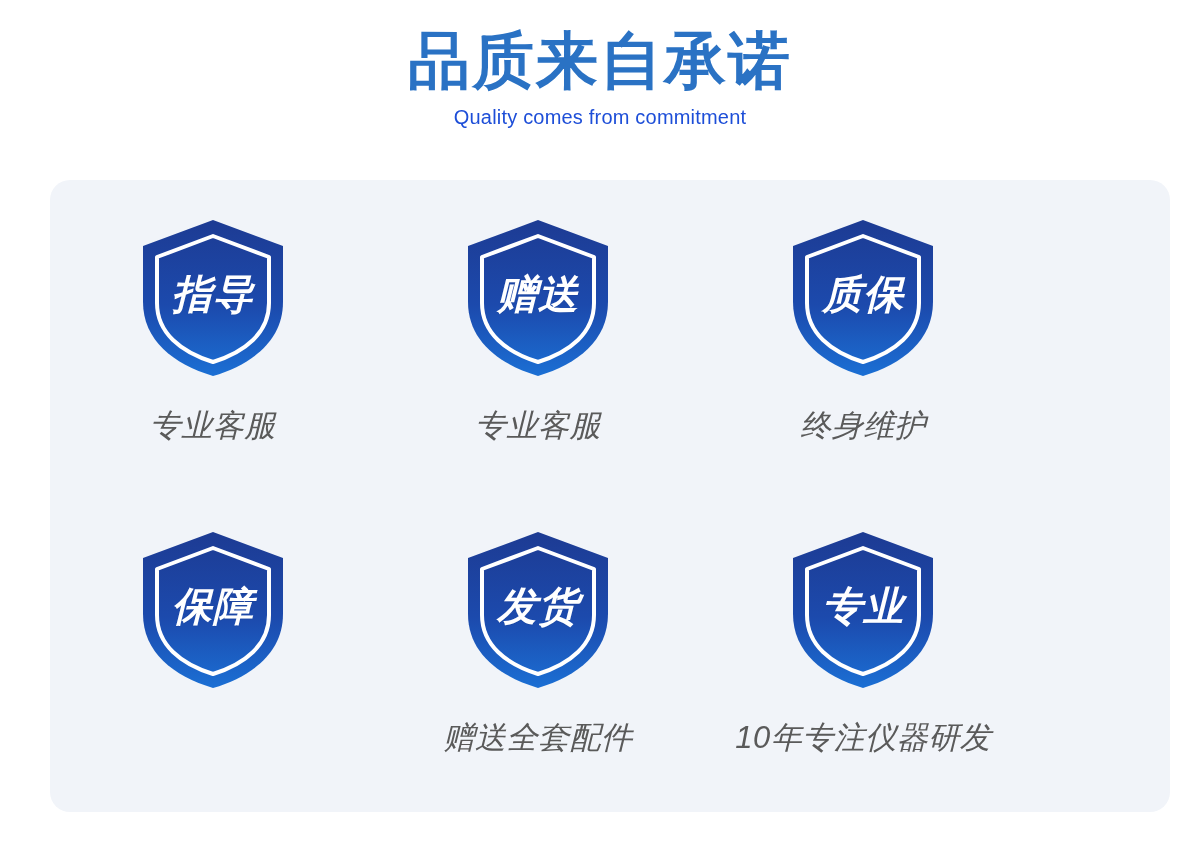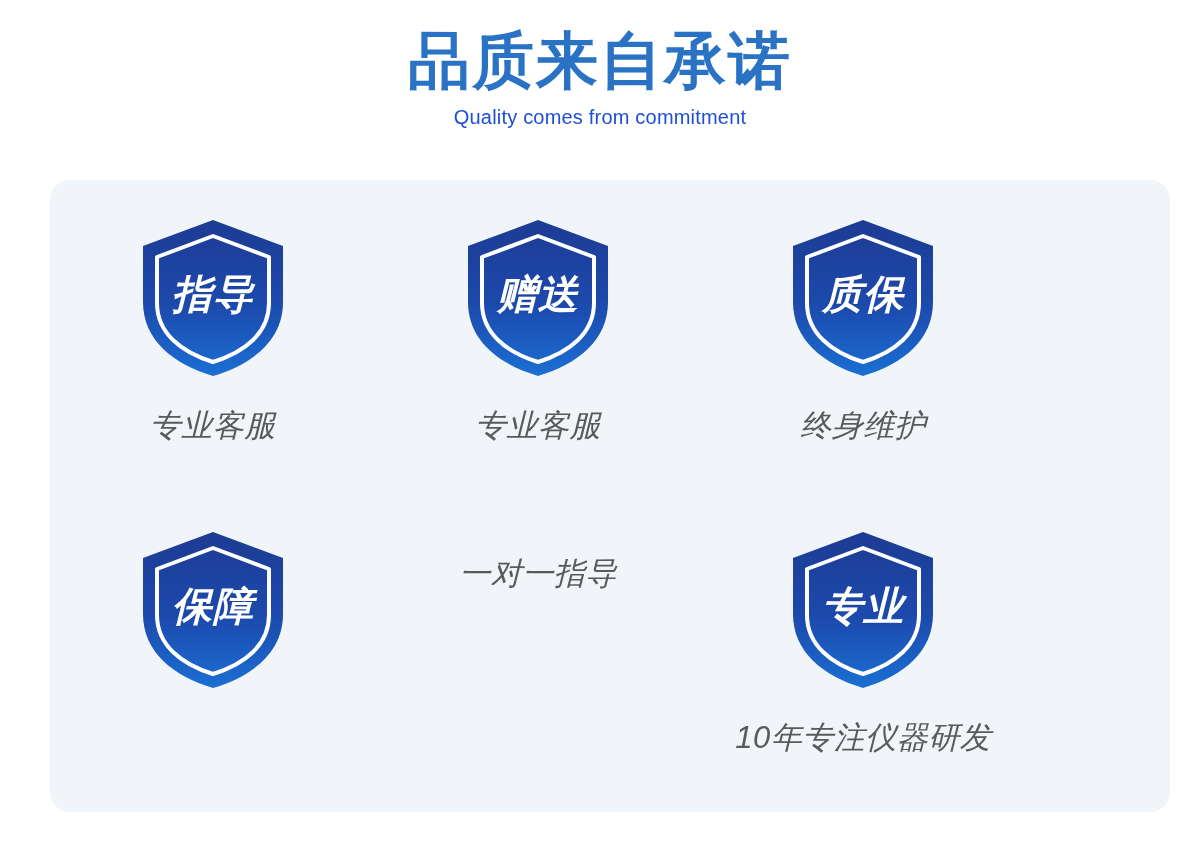--- a/index.html
+++ b/index.html
@@ -213,22 +213,36 @@
               </linearGradient>
             </defs>
             <path d="M76 4 L146 30 L146 86 C146 124 116 148 76 160 C36 148 6 124 6 86 L6 30 Z" fill="url(#sg3)"></path>
             <path d="M76 20 L132 41 L132 87 C132 117 108 136 76 146 C44 136 20 117 20 87 L20 41 Z" fill="none" stroke="#ffffff" stroke-width="4" stroke-linejoin="round"></path>
           </svg>
           <div class="shield-text">保障</div>
         </div>
       </div>
 
       <div class="cell" style="padding-top: 32px;">
-        <div class="caption">
-          <span class="line">一对一指导</span>
+        <div class="shield-wrap">
+          <svg class="shield-svg" viewBox="0 0 152 164" xmlns="http://www.w3.org/2000/svg" aria-hidden="true">
+            <defs>
+              <linearGradient id="sg4" x1="0" y1="0" x2="0" y2="1">
+                <stop offset="0%" stop-color="#1d3b93"></stop>
+                <stop offset="55%" stop-color="#1c4aad"></stop>
+                <stop offset="100%" stop-color="#1b6fd4"></stop>
+              </linearGradient>
+            </defs>
+            <path d="M76 4 L146 30 L146 86 C146 124 116 148 76 160 C36 148 6 124 6 86 L6 30 Z" fill="url(#sg4)"></path>
+            <path d="M76 20 L132 41 L132 87 C132 117 108 136 76 146 C44 136 20 117 20 87 L20 41 Z" fill="none" stroke="#ffffff" stroke-width="4" stroke-linejoin="round"></path>
+          </svg>
+          <div class="shield-text">发货</div>
+        </div>
+        <div class="caption">
+          <span class="line">赠送全套配件</span>
 
         </div>
       </div>
 
       <div class="cell" style="padding-top: 32px;">
         <div class="shield-wrap">
           <svg class="shield-svg" viewBox="0 0 152 164" xmlns="http://www.w3.org/2000/svg" aria-hidden="true">
             <defs>
               <linearGradient id="sg5" x1="0" y1="0" x2="0" y2="1">
                 <stop offset="0%" stop-color="#1d3b93"></stop>

